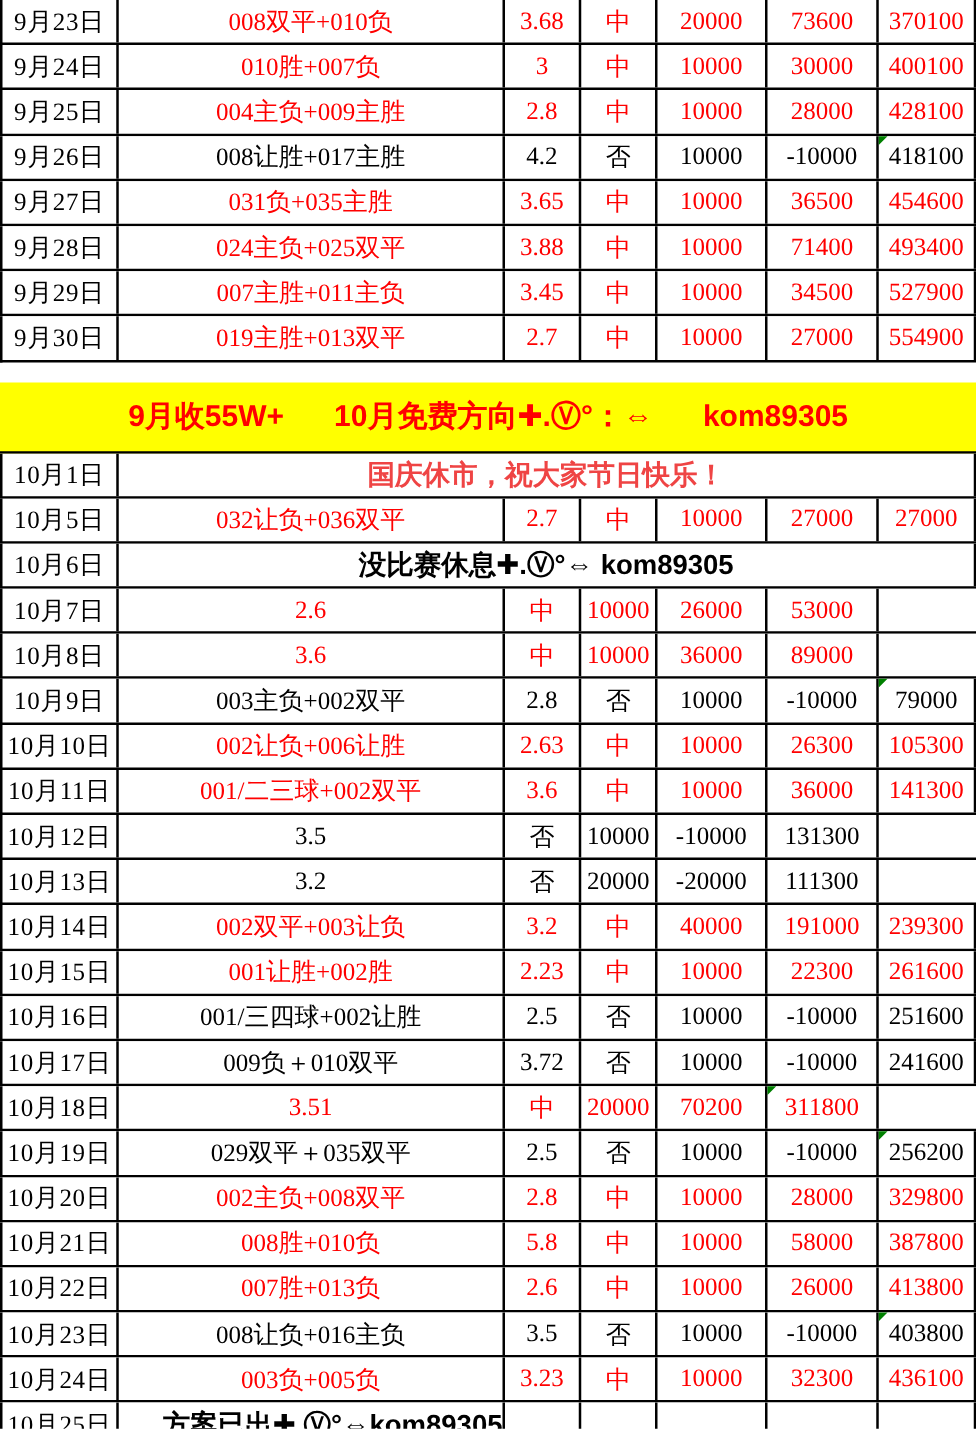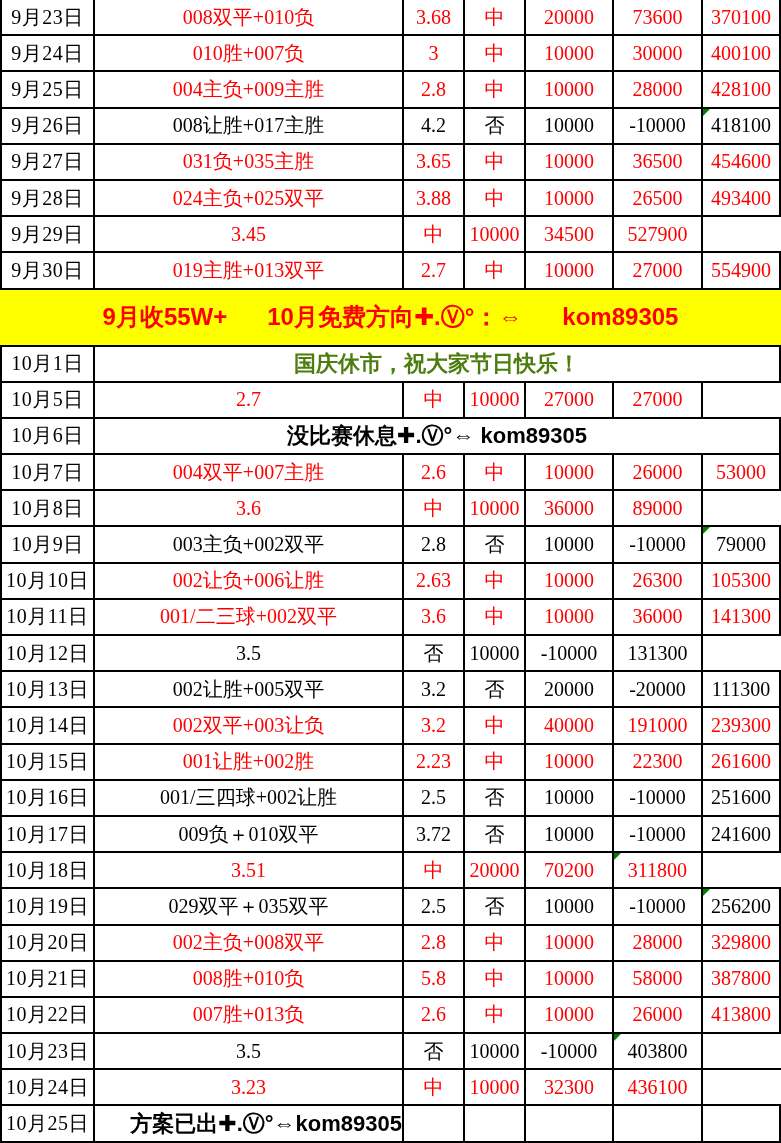--- a/index.html
+++ b/index.html
@@ -22,26 +22,26 @@
   }
   .row.win .cell{color:#ff0000;}
   .row.win .cell.date{color:#000;}
   .cell.date{letter-spacing:0.5px;}
   
   .cell.notice-cell.merged{grid-column:2 / 8;}
   .notice-text{
     font-family:"Liberation Sans","DejaVu Sans",sans-serif;
     font-weight:bold;font-size:22px;white-space:pre;
   }
-  .cell.notice-red .notice-text{color:#4d7c0f;}
+  .cell.notice-red .notice-text{color:#ef4444;}
   .cell.notice-cell.left{justify-content:flex-end;padding-left:16px;}
   
   .row.banner{
     display:flex;align-items:center;justify-content:center;
-    background:#ffff00;border-left:none;height:57px;
+    background:#ffff00;border-left:none;height:57px;margin-top:16px;
   }
   .banner-text{
     font-family:"Liberation Sans","DejaVu Sans",sans-serif;
     font-weight:bold;font-size:24px;color:#ff0000;white-space:pre;
   }
   
   .flag{
     position:absolute;top:0;left:0;width:0;height:0;
     border-top:7px solid #008000;border-right:7px solid transparent;
   }
@@ -164,28 +164,31 @@
       <div class="cell">
         <span>3.88</span>
       </div>
       <div class="cell">
         <span>中</span>
       </div>
       <div class="cell">
         <span>10000</span>
       </div>
       <div class="cell">
-        <span>26500</span>
+        <span>71400</span>
       </div>
       <div class="cell">
         <span>493400</span>
       </div>
     </div>
     <div class="row win">
       <div class="cell date">9月29日</div>
+      <div class="cell">
+        <span>007主胜+011主负</span>
+      </div>
       <div class="cell">
         <span>3.45</span>
       </div>
       <div class="cell">
         <span>中</span>
       </div>
       <div class="cell">
         <span>10000</span>
       </div>
       <div class="cell">
@@ -221,20 +224,23 @@
     </div>
     <div class="row">
       <div class="cell date">10月1日</div>
       <div class="cell notice-cell merged notice-red">
         <span class="notice-text">国庆休市，祝大家节日快乐！</span>
       </div>
     </div>
     <div class="row win">
       <div class="cell date">10月5日</div>
       <div class="cell">
+        <span>032让负+036双平</span>
+      </div>
+      <div class="cell">
         <span>2.7</span>
       </div>
       <div class="cell">
         <span>中</span>
       </div>
       <div class="cell">
         <span>10000</span>
       </div>
       <div class="cell">
         <span>27000</span>
@@ -245,23 +251,20 @@
     </div>
     <div class="row">
       <div class="cell date">10月6日</div>
       <div class="cell notice-cell merged">
         <span class="notice-text">没比赛休息✚.Ⓥ°⇔ kom89305</span>
       </div>
     </div>
     <div class="row win">
       <div class="cell date">10月7日</div>
       <div class="cell">
-        <span>004双平+007主胜</span>
-      </div>
-      <div class="cell">
         <span>2.6</span>
       </div>
       <div class="cell">
         <span>中</span>
       </div>
       <div class="cell">
         <span>10000</span>
       </div>
       <div class="cell">
         <span>26000</span>
@@ -366,23 +369,20 @@
       <div class="cell">
         <span>-10000</span>
       </div>
       <div class="cell">
         <span>131300</span>
       </div>
     </div>
     <div class="row">
       <div class="cell date">10月13日</div>
       <div class="cell">
-        <span>002让胜+005双平</span>
-      </div>
-      <div class="cell">
         <span>3.2</span>
       </div>
       <div class="cell">
         <span>否</span>
       </div>
       <div class="cell">
         <span>20000</span>
       </div>
       <div class="cell">
         <span>-20000</span>
@@ -575,38 +575,44 @@
       <div class="cell">
         <span>26000</span>
       </div>
       <div class="cell">
         <span>413800</span>
       </div>
     </div>
     <div class="row">
       <div class="cell date">10月23日</div>
       <div class="cell">
+        <span>008让负+016主负</span>
+      </div>
+      <div class="cell">
         <span>3.5</span>
       </div>
       <div class="cell">
         <span>否</span>
       </div>
       <div class="cell">
         <span>10000</span>
       </div>
       <div class="cell">
         <span>-10000</span>
       </div>
       <div class="cell">
         <span>403800</span>
         <span class="flag"></span>
       </div>
     </div>
     <div class="row win">
       <div class="cell date">10月24日</div>
+      <div class="cell">
+        <span>003负+005负</span>
+      </div>
       <div class="cell">
         <span>3.23</span>
       </div>
       <div class="cell">
         <span>中</span>
       </div>
       <div class="cell">
         <span>10000</span>
       </div>
       <div class="cell">

